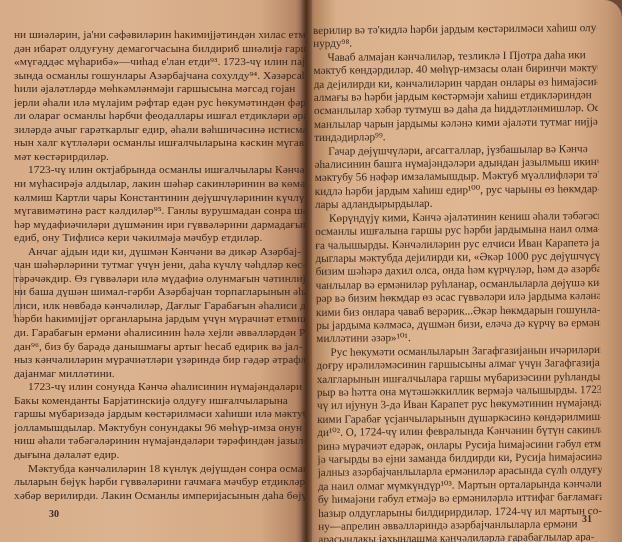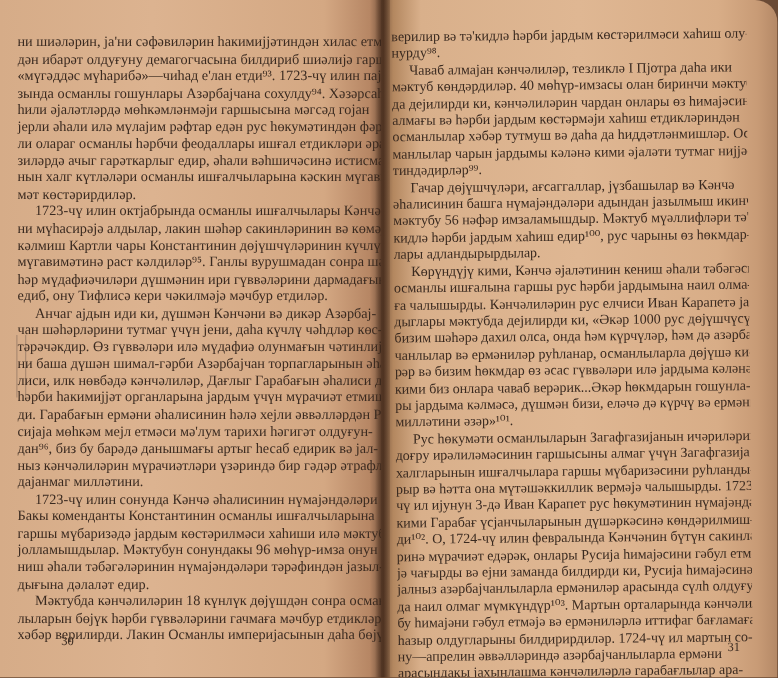--- a/index.html
+++ b/index.html
@@ -26,21 +26,21 @@
     position:absolute; left:14px; top:28px; width:300px;
     font-size:11.4px; line-height:13.55px;
   }
   .right-text {
     position:absolute; left:8px; top:24px; width:284px;
     font-size:11.2px; line-height:13.4px;
     transform: rotate(-0.6deg); transform-origin: left top;
   }
   .line { white-space:nowrap; overflow:hidden; }
   .indent { padding-left:14px; }
-  .pageno { position:absolute; font-size:10px; font-weight:normal; }
+  .pageno { position:absolute; font-size:10px; font-weight:bold; }
   .left-pageno { left:49px; top:508px; }
   .right-pageno { right:30px; top:513px; }
   .margin-mark {
     position:absolute; left:13px; top:268px; width:6px; height:50px;
     border-left:1px solid #8a7060; border-right:1px solid #8a7060;
     opacity:.55;
   }
   .spine-shadow {
     position:absolute; left:300px; top:0; width:12px; height:542px;
     background:linear-gradient(90deg, rgba(60,35,20,0) 0%, rgba(60,35,20,.7) 55%, rgba(60,35,20,.2) 100%);
@@ -68,26 +68,25 @@
       <div class="line">мүгавимәтинә раст кәлдиләр⁹⁵. Ганлы вурушмадан сонра шә-</div>
       <div class="line">һәр мүдафиәчиләри дүшмәнин ири гүввәләрини дармадағын</div>
       <div class="line">едиб, ону Тифлисә кери чәкилмәјә мәчбур етдиләр.</div>
       <div class="line indent">Анчаг ајдын иди ки, дүшмән Кәнчәни вә дикәр Азәрбај-</div>
       <div class="line">чан шәһәрләрини тутмаг үчүн јени, даһа күчлү чәһдләр көс-</div>
       <div class="line">тәрәчәкдир. Өз гүввәләри илә мүдафиә олунмағын чәтинлијини</div>
       <div class="line">ни баша дүшән шимал-гәрби Азәрбајчан торпагларынын әһа-</div>
       <div class="line">лиси, илк нөвбәдә кәнчәлиләр, Дағлыг Гарабағын әһалиси дә</div>
       <div class="line">һәрби һакимијјәт органларына јардым үчүн мүрачиәт етмиш-</div>
       <div class="line">ди. Гарабағын ермәни әһалисинин һәлә хејли әввәлләрдән Ру-</div>
-      <div class="line">сијаја мөһкәм мејл етмәси мә'лум тарихи һәгигәт олдуғун-</div>
       <div class="line">дан⁹⁶, биз бу барәдә данышмағы артыг һесаб едирик вә јал-</div>
       <div class="line">ныз кәнчәлиләрин мүрачиәтләри үзәриндә бир гәдәр әтрафлы</div>
       <div class="line">дајанмаг милләтини.</div>
       <div class="line indent">1723-чү илин сонунда Кәнчә әһалисинин нүмајәндәләри</div>
-      <div class="line">Бакы коменданты Константинин османлы ишғалчыларына</div>
+      <div class="line">Бакы коменданты Барјатинскијә олдуғу ишғалчыларына</div>
       <div class="line">гаршы мүбаризәдә јардым көстәрилмәси хаһиши илә мәктуб</div>
       <div class="line">јолламышдылар. Мәктубун сонундакы 96 мөһүр-имза онун көн-</div>
       <div class="line">ниш әһали тәбәгәләринин нүмајәндәләри тәрәфиндән јазыл-</div>
       <div class="line">дығына дәлаләт едир.</div>
       <div class="line indent">Мәктубда кәнчәлиләрин 18 күнлүк дөјүшдән сонра осман-</div>
       <div class="line">лыларын бөјүк һәрби гүввәләрини гачмаға мәчбур етдикләри</div>
       <div class="line">хәбәр верилирди. Лакин Османлы империјасынын даһа бөјүк</div>
     </div>
   <div class="pageno left-pageno">30</div>
 </div>

